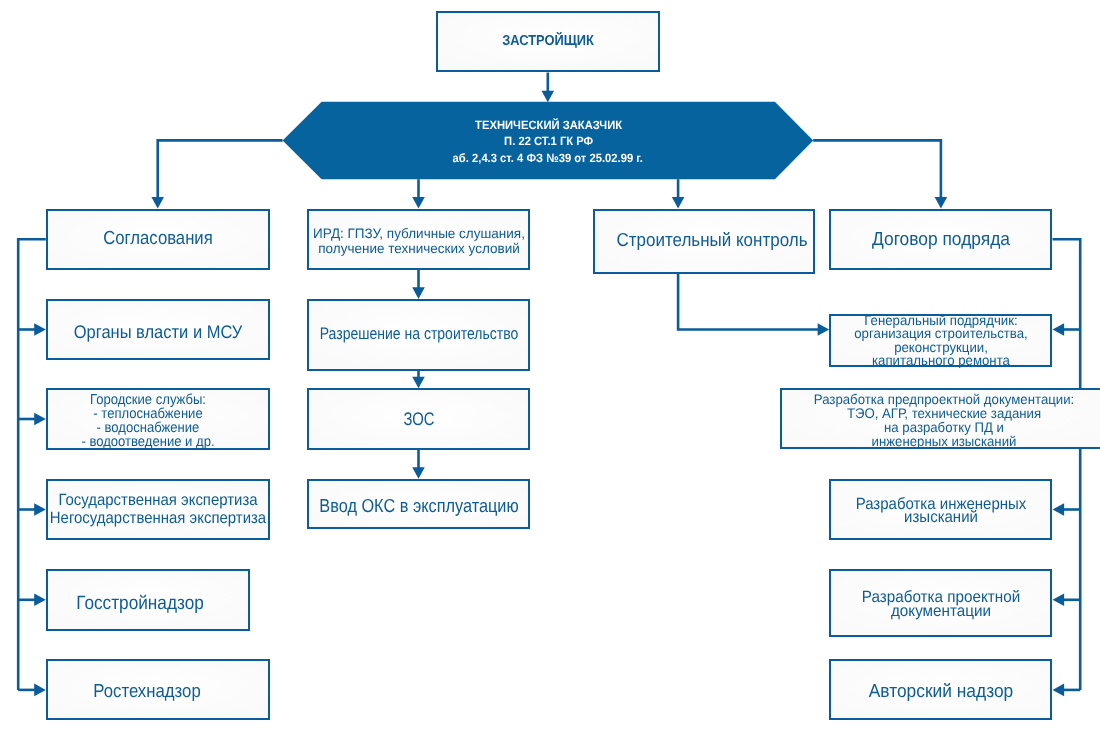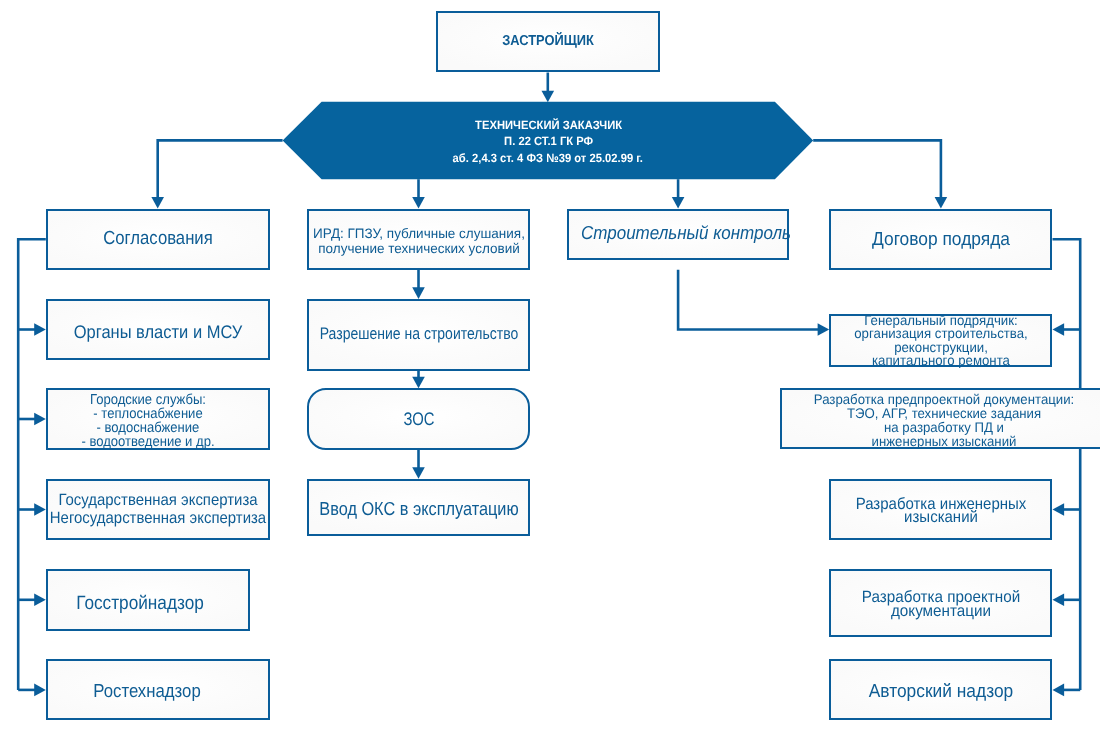--- a/index.html
+++ b/index.html
@@ -122,28 +122,28 @@
 
   <div class="node" style="left:307px;top:208.6px;width:223px;height:61.2px;">
     <span class="txt" style="font-size:13.7px;line-height:15.2px;--sx:0.987;--dy:2.0px;">
       <span class="ln">ИРД: ГПЗУ, публичные слушания,</span>
       <span class="ln">получение технических условий</span>
     </span>
   </div>
   <div class="node" style="left:307px;top:298.9px;width:223px;height:72px;">
     <span class="txt" style="font-size:16.6px;--sx:0.844;--dy:-0.8px;">Разрешение на строительство</span>
   </div>
-  <div class="node" style="left:307px;top:388.3px;width:223px;height:61.4px;border-radius:19px;">
+  <div class="node" style="left:307px;top:388.3px;width:223px;height:61.4px;">
     <span class="txt" style="font-size:18.2px;--sx:0.815;--dy:0.9px;">ЗОС</span>
   </div>
-  <div class="node" style="left:307px;top:478.8px;width:223px;height:57px;">
+  <div class="node" style="left:307px;top:478.8px;width:223px;height:50px;">
     <span class="txt" style="font-size:18.75px;--sx:0.869;--dy:2.1px;">Ввод ОКС в эксплуатацию</span>
   </div>
 
-  <div class="node" style="left:567px;top:208.6px;width:222.2px;height:51px;font-style:italic;">
+  <div class="node" style="left:593px;top:208.6px;width:222.2px;height:65px;">
     <span class="txt" style="font-size:18.75px;--sx:0.906;--dx:8px;--dy:-0.6px;">Строительный контроль</span>
   </div>
 
   <div class="node" style="left:829.2px;top:208.6px;width:223.3px;height:61.2px;">
     <span class="txt" style="font-size:18.75px;--sx:0.927;--dy:0.2px;">Договор подряда</span>
   </div>
   <div class="node" style="left:829.2px;top:314px;width:223.3px;height:53px;">
     <span class="txt" style="font-size:13.95px;line-height:13.6px;--sx:0.950;--dy:0px;">
       <span class="ln">Генеральный подрядчик:</span>
       <span class="ln">организация строительства,</span>

